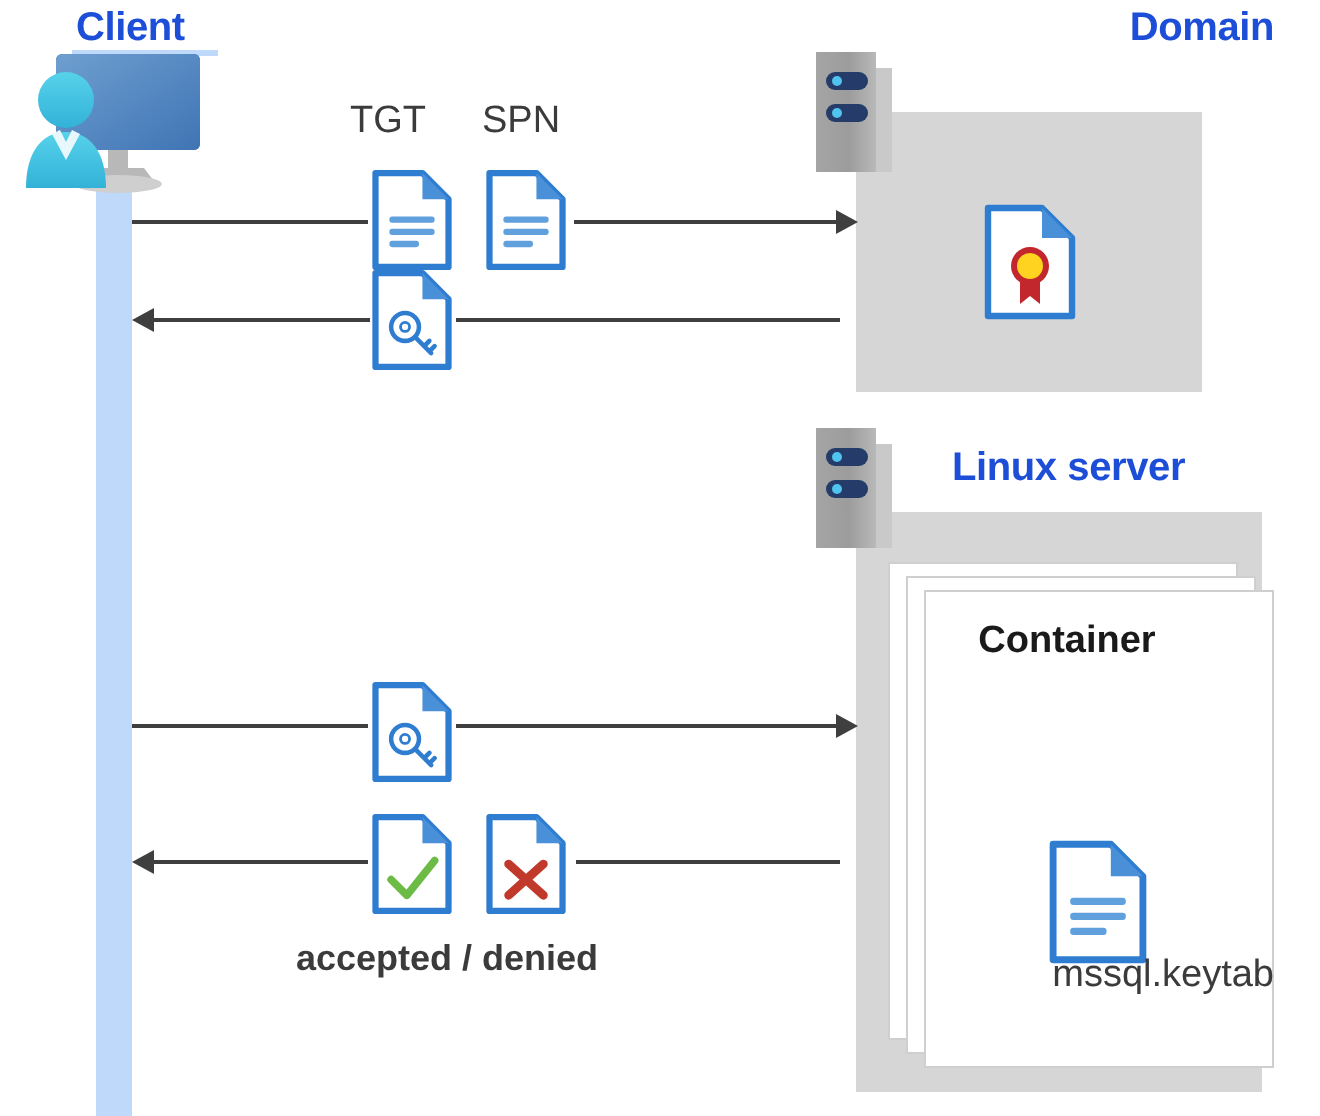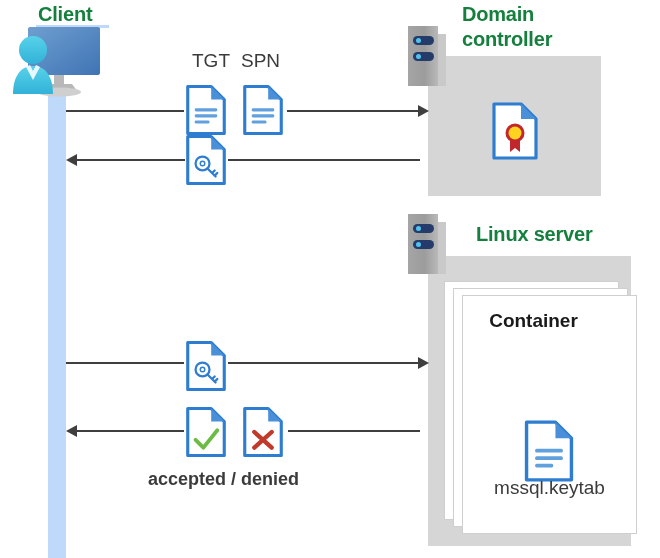--- a/index.html
+++ b/index.html
@@ -11,21 +11,21 @@
     overflow:hidden;
     position:relative;
   }
   .stage{position:absolute;left:0;top:0;width:660px;height:558px;}
   .abs{position:absolute;}
 
   
   .title-bold{
     font-weight:bold;
     font-size:20px;
-    color:#15803d;
+    color:#1d4ed8;
     line-height:25px;
     letter-spacing:-0.2px;
   }
   .plain-label{
     font-size:19px;
     color:#3b3b3b;
     font-weight:400;
   }
   .small-label{
     font-size:18px;
@@ -34,21 +34,21 @@
   }
   .container-title{
     font-weight:bold;
     font-size:19px;
     color:#1a1a1a;
     text-align:center;
   }
   .keytab-label{
     font-size:19px;
     color:#3b3b3b;
-    text-align:center;
+    text-align:right;
   }
 
   
   .lifeline{
     background:#bed9fa;
   }
   .client-underline{
     background:#bed9fa;
   }
 
@@ -133,22 +133,21 @@
       </defs>
 
       <circle cx="25" cy="26" r="14" fill="url(#pg)"></circle>
 
       <path d="M5 70 C5 52 13 42 25 42 C37 42 45 52 45 70 Z" fill="url(#pg)"></path>
 
       <path d="M18 43 L25 56 L32 43 L28 41 L25 47 L22 41 Z" fill="#e8f7fc"></path>
     </svg>
   </div>
 
-  <div class="abs title-bold" style="left:462px;top:2px;width:175px;">Domain</div>
-  <div class="abs title-bold" style="left:462px;top:27px;width:175px;">controller</div>
+  <div class="abs title-bold" style="left:462px;top:2px;width:175px;text-align:right;">Domain</div>
 
   <div class="abs grey-panel" style="left:428px;top:56px;width:173px;height:140px;"></div>
 
   <div class="rack" style="left:408px;top:26px;">
     <div class="shadow"></div>
     <div class="body"></div>
     <div class="bar" style="top:10px;">
         <i></i>
       </div>
     <div class="bar" style="top:26px;">
@@ -195,21 +194,21 @@
       <path d="M2 2 h27 l15 15 v39 h-42 z" fill="#ffffff" stroke="#2f7dd1" stroke-width="3.2" stroke-linejoin="round"></path>
       <path d="M29 2 l15 15 h-15 z" fill="#4a90d9"></path>
       <rect x="10" y="27" width="26" height="3.4" rx="1.5" fill="#5fa0dd"></rect>
       <rect x="10" y="34" width="26" height="3.4" rx="1.5" fill="#5fa0dd"></rect>
       <rect x="10" y="41" width="17" height="3.4" rx="1.5" fill="#5fa0dd"></rect>
     </svg>
   </div>
 
   <div class="abs keytab-label" style="left:462px;top:477px;width:175px;">mssql.keytab</div>
 
-  <div class="abs plain-label" style="left:192px;top:50px;text-align:right;">TGT</div>
+  <div class="abs plain-label" style="left:175px;top:50px;text-align:right;">TGT</div>
   <div class="abs plain-label" style="left:241px;top:50px;">SPN</div>
 
   <div class="arrow-line" style="left:66px;top:110px;width:118px;"></div>
   <div class="arrow-line" style="left:287px;top:110px;width:133px;"></div>
   <div class="arrow-head right" style="left:418px;top:105px;"></div>
 
   <div class="doc" style="left:186px;top:84px;">
     <svg width="40" height="52" viewBox="0 0 46 58">
       <path d="M2 2 h27 l15 15 v39 h-42 z" fill="#ffffff" stroke="#2f7dd1" stroke-width="3.6" stroke-linejoin="round"></path>
       <path d="M29 2 l15 15 h-15 z" fill="#4a90d9"></path>

